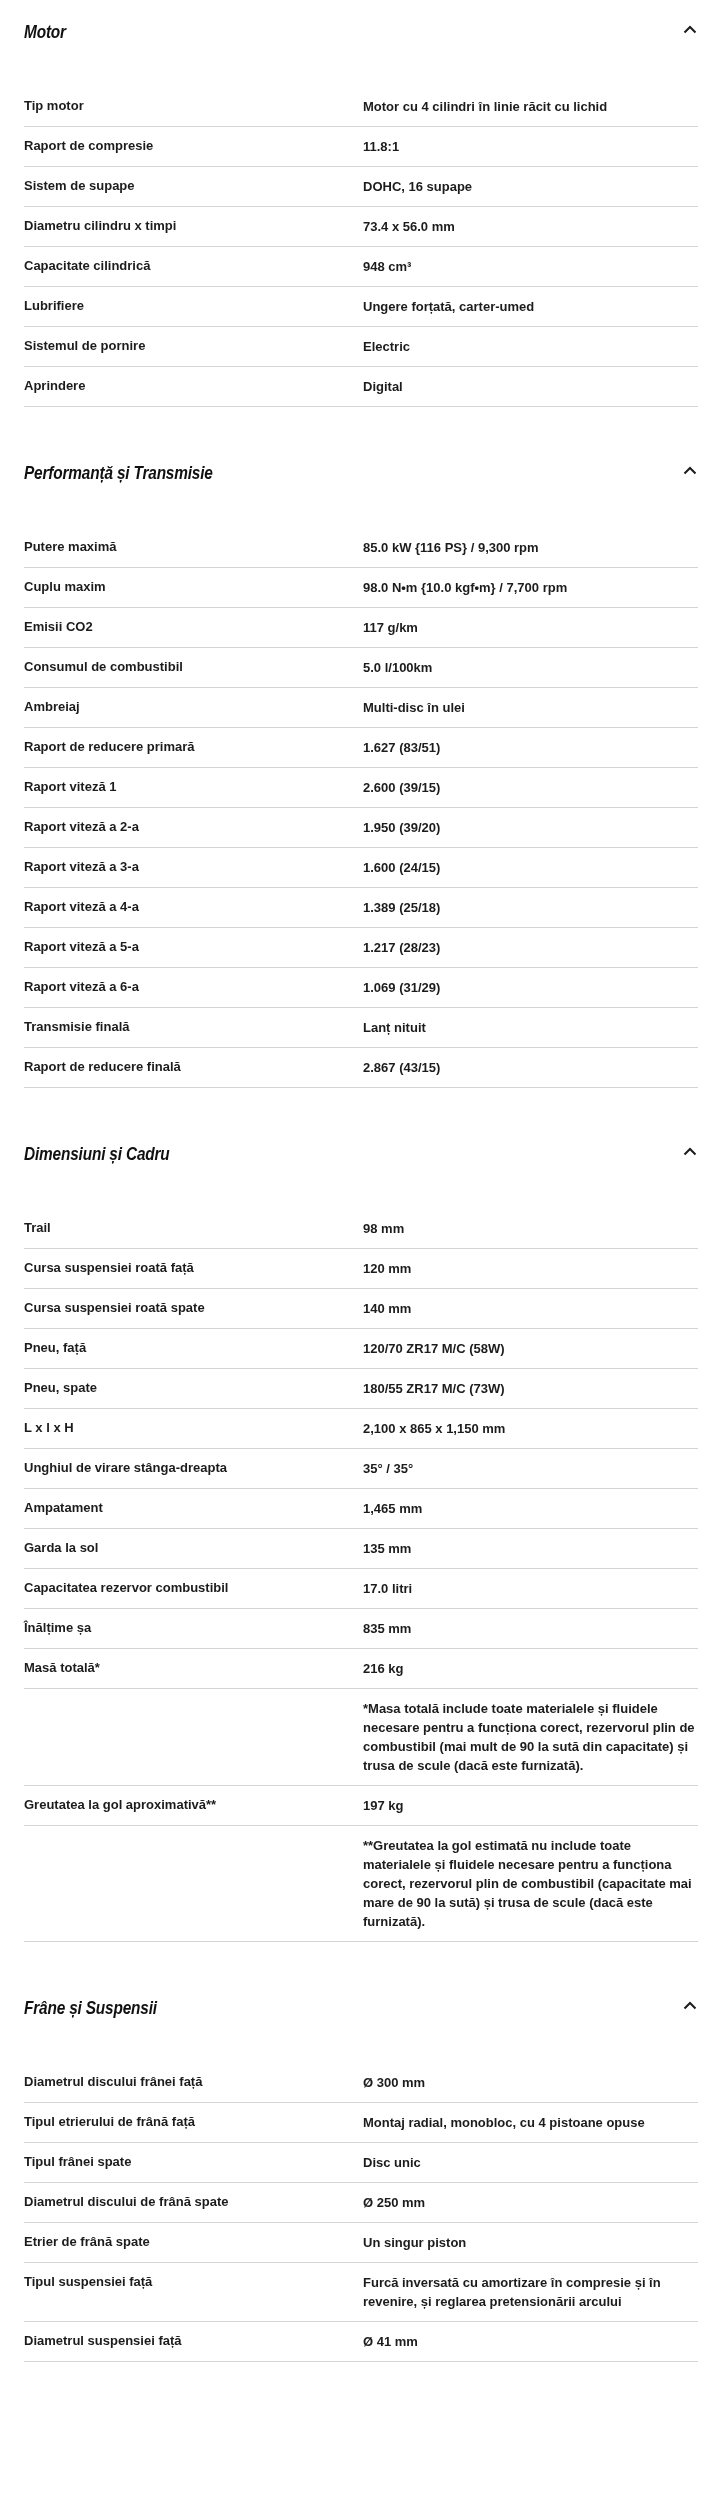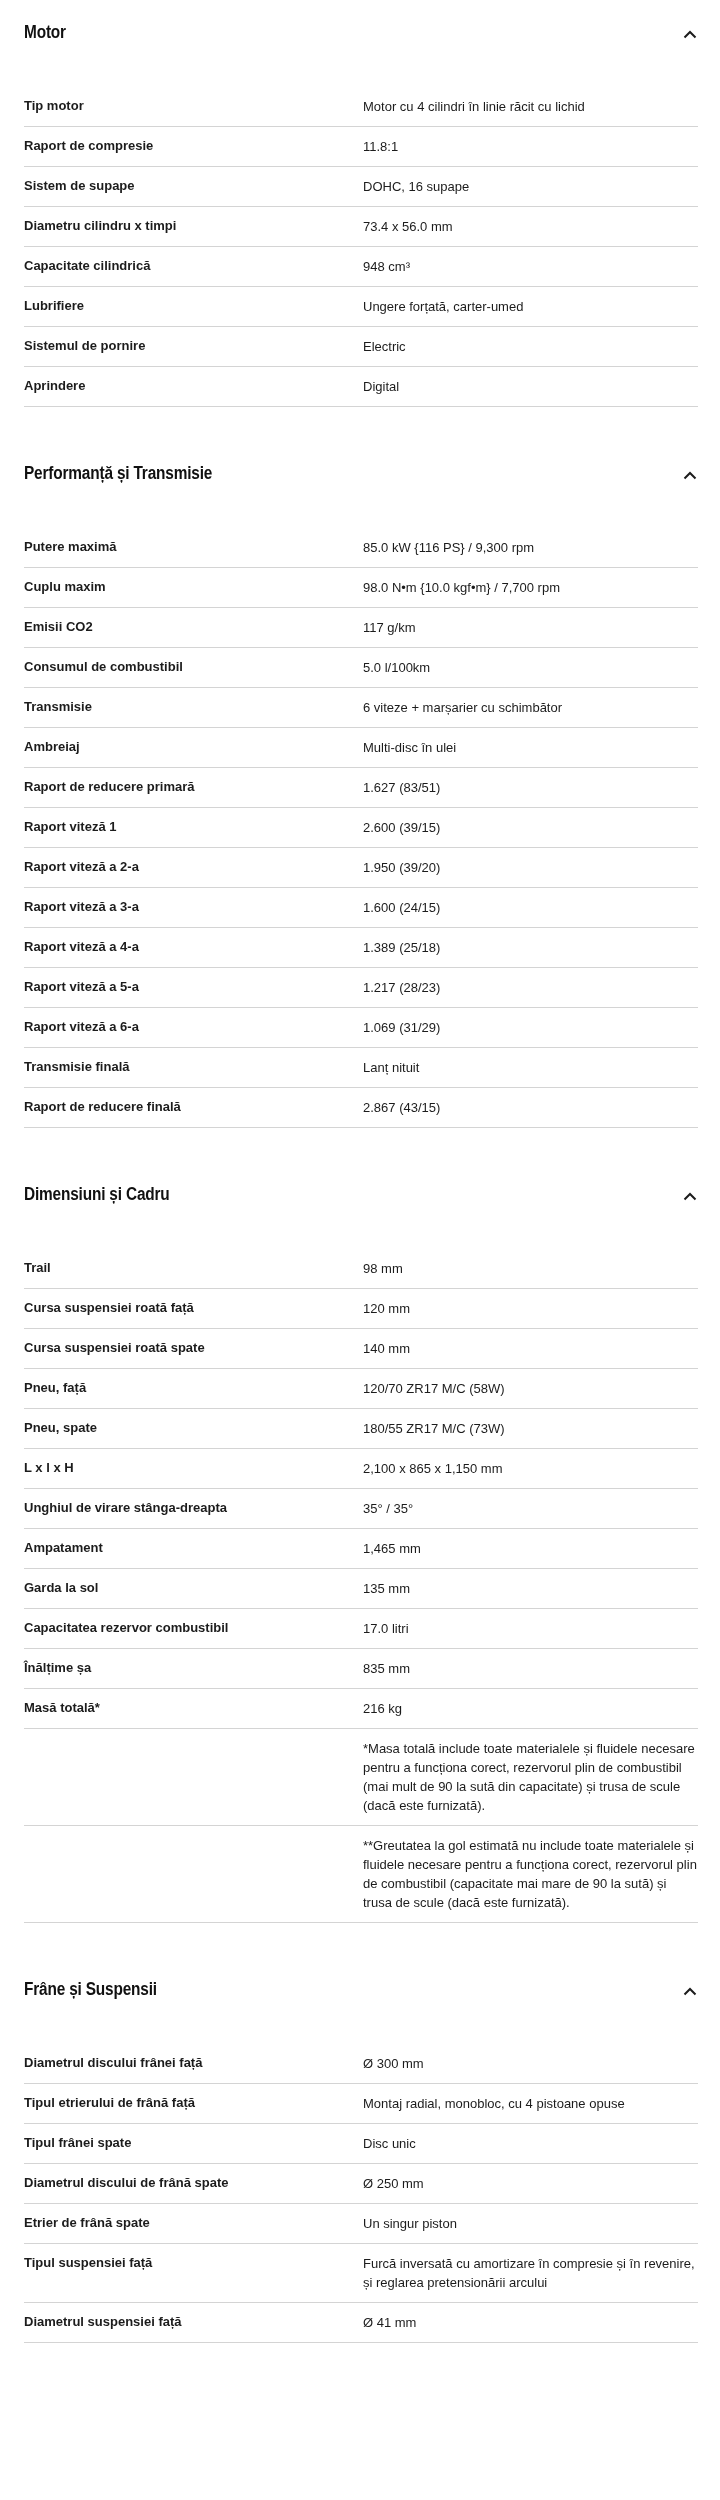--- a/index.html
+++ b/index.html
@@ -12,25 +12,26 @@
   body { width: 720px; }
   .wrap {
     padding: 16px 22px 30px 24px;
     box-sizing: border-box;
     width: 720px;
   }
   .spec-section { margin: 0; }
   .spec-section + .spec-section { margin-top: 0; }
   .section-header {
     display: flex;
-    align-items: flex-end;
+    align-items: flex-start;
     justify-content: space-between;
     cursor: pointer;
     margin: 0 0 44px 0;
     padding-top: 6px;
+    font-style: italic;
   }
   .spec-section:not(:first-child) .section-header { padding-top: 56px; }
   .section-title {
     font-size: 17.5px;
     font-weight: 700;
     letter-spacing: -0.2px;
     transform: scaleX(0.88);
     transform-origin: left center;
     white-space: nowrap;
     color: #111;
@@ -54,21 +55,21 @@
     font-size: 13px;
     font-weight: 700;
     line-height: 18px;
     color: #1c1c1c;
     padding-right: 14px;
     box-sizing: border-box;
   }
   .spec-value {
     flex: 1 1 auto;
     font-size: 13px;
-    font-weight: 400;
+    font-weight: 700;
     line-height: 19px;
     color: #1c1c1c;
   }
   .spec-row.note-row .spec-label { min-height: 1px; }
 </style>
 </head>
 <body>
 
 <div class="wrap">
   <div id="sections-root">
@@ -132,24 +133,20 @@
           </div>
           <div class="spec-row">
             <div class="spec-label">Emisii CO2</div>
             <div class="spec-value">117 g/km</div>
           </div>
           <div class="spec-row">
             <div class="spec-label">Consumul de combustibil</div>
             <div class="spec-value">5.0 l/100km</div>
           </div>
           <div class="spec-row">
-            <div class="spec-label">Transmisie</div>
-            <div class="spec-value">6 viteze + marșarier cu schimbător</div>
-          </div>
-          <div class="spec-row">
             <div class="spec-label">Ambreiaj</div>
             <div class="spec-value">Multi-disc în ulei</div>
           </div>
           <div class="spec-row">
             <div class="spec-label">Raport de reducere primară</div>
             <div class="spec-value">1.627 (83/51)</div>
           </div>
           <div class="spec-row">
             <div class="spec-label">Raport viteză 1</div>
             <div class="spec-value">2.600 (39/15)</div>
@@ -236,20 +233,24 @@
             <div class="spec-label">Înălțime șa</div>
             <div class="spec-value">835 mm</div>
           </div>
           <div class="spec-row">
             <div class="spec-label">Masă totală*</div>
             <div class="spec-value">216 kg</div>
           </div>
           <div class="spec-row note-row">
             <div class="spec-label"></div>
             <div class="spec-value">*Masa totală include toate materialele și fluidele necesare pentru a funcționa corect, rezervorul plin de combustibil (mai mult de 90 la sută din capacitate) și trusa de scule (dacă este furnizată).</div>
+          </div>
+          <div class="spec-row">
+            <div class="spec-label">Greutatea la gol aproximativă**</div>
+            <div class="spec-value">197 kg</div>
           </div>
           <div class="spec-row note-row">
             <div class="spec-label"></div>
             <div class="spec-value">**Greutatea la gol estimată nu include toate materialele și fluidele necesare pentru a funcționa corect, rezervorul plin de combustibil (capacitate mai mare de 90 la sută) și trusa de scule (dacă este furnizată).</div>
           </div>
         </div>
       </section>
       <section class="spec-section">
         <div class="section-header">
           <h2 class="section-title" style="margin: 0px;">Frâne și Suspensii</h2>

